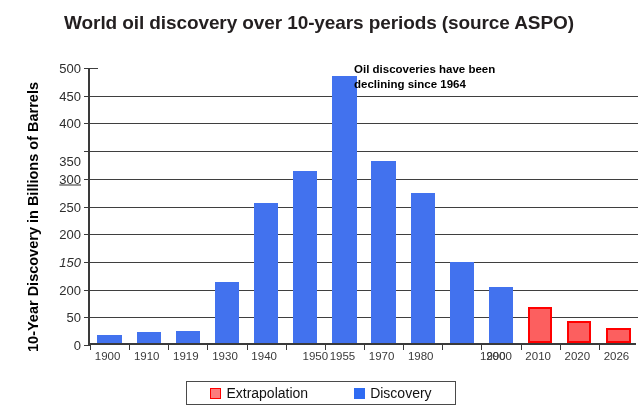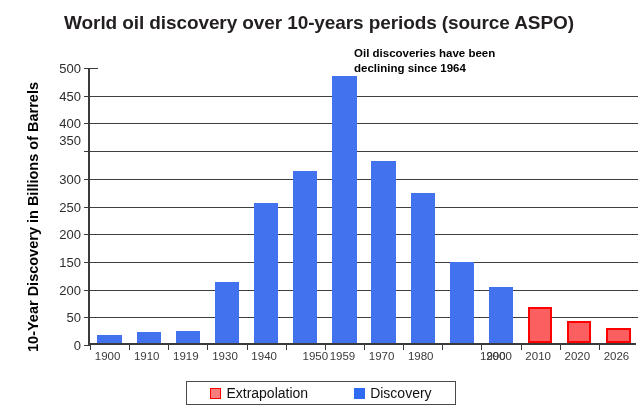--- a/index.html
+++ b/index.html
@@ -133,21 +133,21 @@
     transform: translateX(-50%);
     font-size: 11.5px;
     color: #3a3a3a;
     white-space: nowrap;
   }
 
   
   .annotation {
     position: absolute;
     left: 354px;
-    top: 46px;
+    top: 62px;
     font-size: 11.5px;
     font-weight: bold;
     line-height: 15px;
     color: #000000;
     white-space: pre-line;
   }
 
   
   .legend {
     position: absolute;
@@ -207,29 +207,29 @@
         <div class="gridline top-cap" style="top: 0px;"></div>
       </div>
     <div id="yticks">
         <div class="ytick-mark" style="top: 277px;"></div>
         <div class="ytick-label" style="top: 277px;">0</div>
         <div class="ytick-mark" style="top: 249.3px;"></div>
         <div class="ytick-label" style="top: 249.3px;">50</div>
         <div class="ytick-mark" style="top: 221.6px;"></div>
         <div class="ytick-label" style="top: 221.6px;">200</div>
         <div class="ytick-mark" style="top: 193.9px;"></div>
-        <div class="ytick-label" style="top: 193.9px;">150</div>
+        <div class="ytick-label" style="top: 193.9px; font-style: italic;">150</div>
         <div class="ytick-mark" style="top: 166.2px;"></div>
         <div class="ytick-label" style="top: 166.2px;">200</div>
         <div class="ytick-mark" style="top: 138.5px;"></div>
         <div class="ytick-label" style="top: 138.5px;">250</div>
         <div class="ytick-mark" style="top: 110.8px;"></div>
-        <div class="ytick-label" style="top: 110.8px;">300</div>
+        <div class="ytick-label" style="top: 110.8px; text-decoration: underline;">300</div>
         <div class="ytick-mark" style="top: 83.1px;"></div>
-        <div class="ytick-label" style="top: 72px;">350</div>
+        <div class="ytick-label" style="top: 93px;">350</div>
         <div class="ytick-mark" style="top: 55.4px;"></div>
         <div class="ytick-label" style="top: 55.4px;">400</div>
         <div class="ytick-mark" style="top: 27.7px;"></div>
         <div class="ytick-label" style="top: 27.7px;">450</div>
         <div class="ytick-mark" style="top: 0px;"></div>
         <div class="ytick-label" style="top: 0px;">500</div>
       </div>
     <div class="bars-layer" id="bars">
         <div class="bar discovery" title="1900: 15" style="left: 7.43714px; width: 24.2686px; height: 8.31px;"></div>
         <div class="bar discovery" title="1910: 20" style="left: 46.58px; width: 24.2686px; height: 11.08px;"></div>
@@ -264,21 +264,21 @@
       </div>
   </div>
 
   <div id="xlabels">
       <div class="xtick-label" style="left: 107.571px;">1900</div>
       <div class="xtick-label" style="left: 146.714px;">1910</div>
       <div class="xtick-label" style="left: 185.857px;">1919</div>
       <div class="xtick-label" style="left: 225px;">1930</div>
       <div class="xtick-label" style="left: 264.143px;">1940</div>
       <div class="xtick-label" style="left: 303.286px; margin-left: 12px;">1950</div>
-      <div class="xtick-label" style="left: 342.429px;">1959</div>
+      <div class="xtick-label" style="left: 342.429px;">1955</div>
       <div class="xtick-label" style="left: 381.571px;">1970</div>
       <div class="xtick-label" style="left: 420.714px;">1980</div>
       <div class="xtick-label" style="left: 459.857px; margin-left: 33px;">1990</div>
       <div class="xtick-label" style="left: 499px;">2000</div>
       <div class="xtick-label" style="left: 538.143px;">2010</div>
       <div class="xtick-label" style="left: 577.286px;">2020</div>
       <div class="xtick-label" style="left: 616.429px;">2026</div>
     </div>
 
   <div class="annotation">Oil discoveries have been

